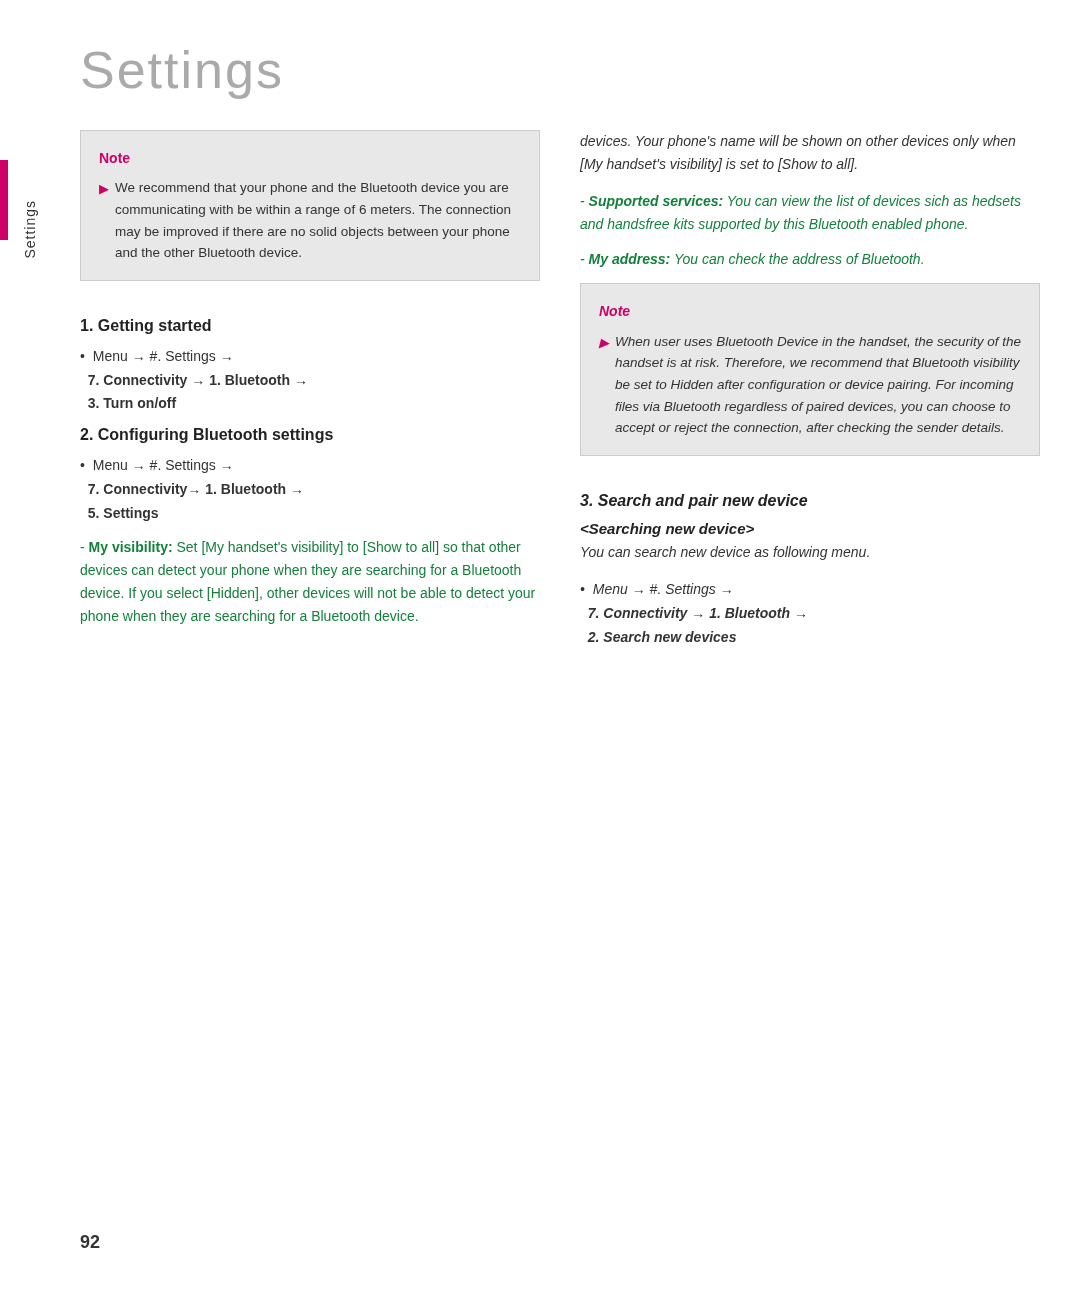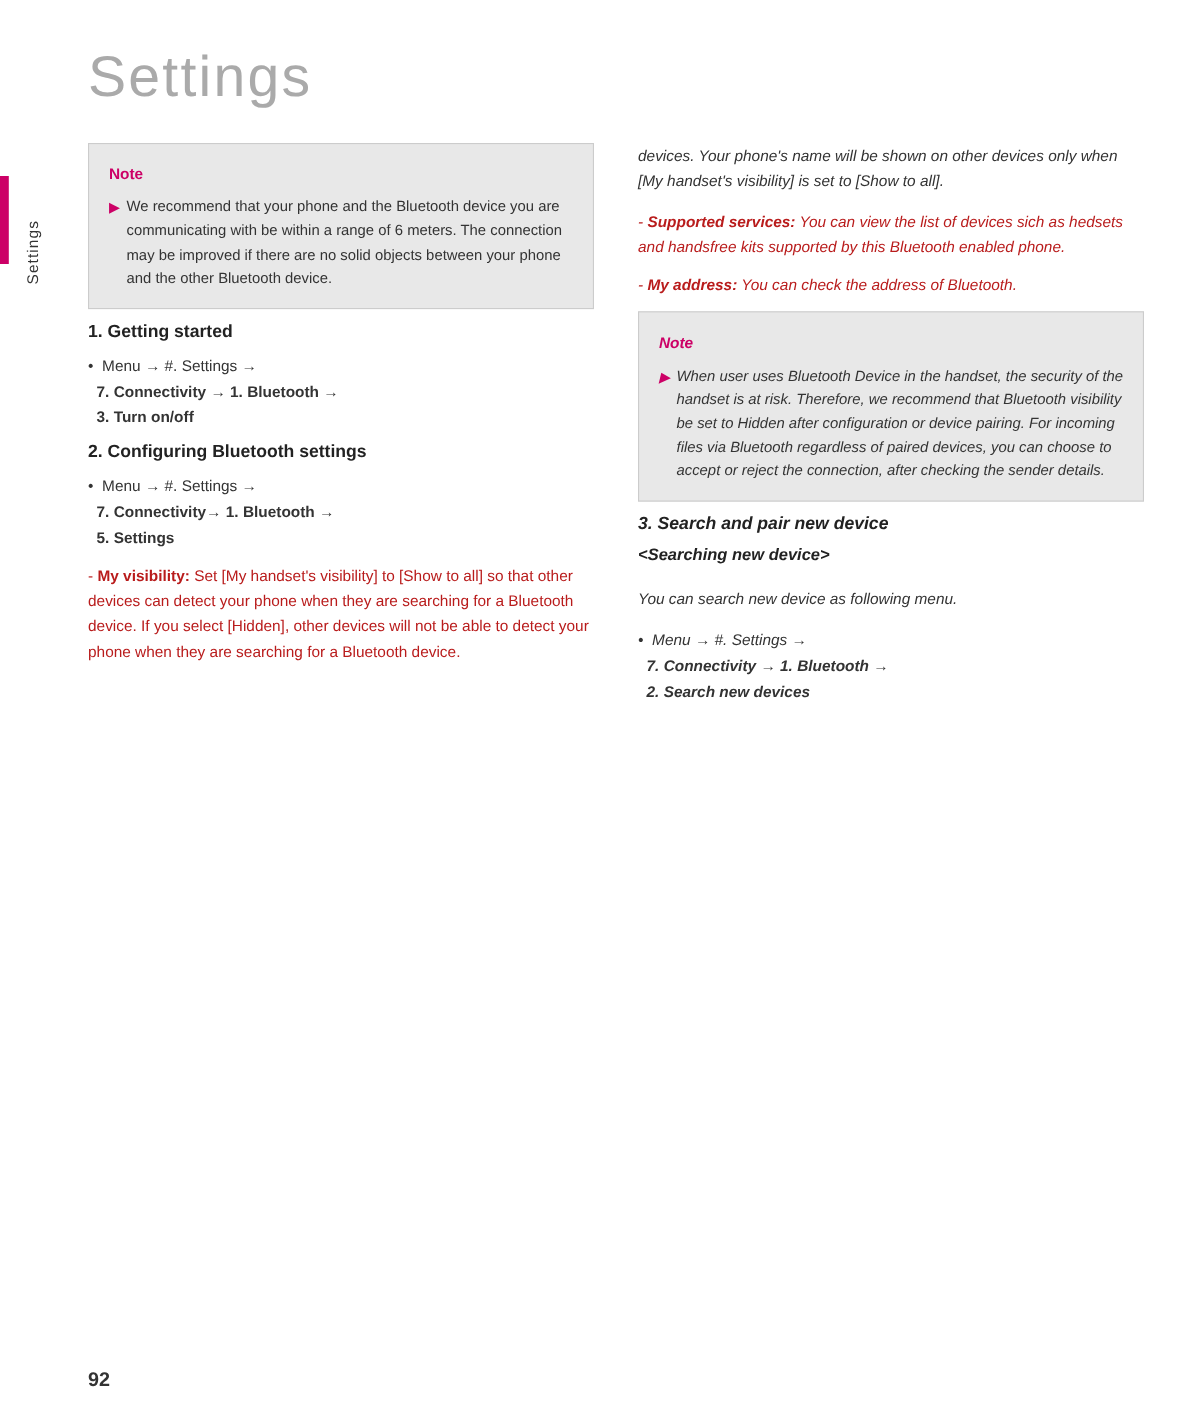--- a/index.html
+++ b/index.html
@@ -84,21 +84,21 @@
       flex: 1;
       min-width: 0;
       font-style: italic;
     }
 
     
     .note-box {
       background: #e8e8e8;
       border: 1px solid #ccc;
       padding: 16px 18px;
-      margin-bottom: 12px;
+      margin-bottom: 36px;
       font-size: 13.5px;
       line-height: 1.6;
       color: #333;
     }
 
     .note-title {
       color: #cc0066;
       font-weight: bold;
       font-size: 14px;
       margin-bottom: 8px;
@@ -146,34 +146,34 @@
     .body-text {
       font-size: 14px;
       color: #333;
       line-height: 1.65;
       margin-bottom: 14px;
     }
 
     
     .dash-item {
       font-size: 14px;
-      color: #b91c1c;
+      color: #15803d;
       line-height: 1.65;
       margin-bottom: 12px;
       padding-left: 0;
     }
 
     .dash-item strong {
       font-weight: bold;
     }
 
     
     .page-number {
       position: absolute;
-      bottom: 30px;
+      bottom: 42px;
       left: 20px;
       font-size: 18px;
       font-weight: bold;
       color: #333;
     }
   </style>
 </head>
 <body>
 
 <div class="page-container">
@@ -240,21 +240,21 @@
         <div class="note-box">
           <div class="note-title">Note</div>
           <div class="note-bullet">
             <span class="note-arrow">▶</span>
             <span>When user uses Bluetooth Device in the handset, the security of the handset is at risk. Therefore, we recommend that Bluetooth visibility be set to Hidden after configuration or device pairing. For incoming files via Bluetooth regardless of paired devices, you can choose to accept or reject the connection, after checking the sender details.</span>
           </div>
         </div>
 
         <div class="section-heading">3. Search and pair new device</div>
 
-        <div class="section-heading" style="font-size:15px; margin-bottom:20px;">&lt;Searching new device&gt;</div>
+        <div class="section-heading" style="font-size:15px; margin-bottom:4px;">&lt;Searching new device&gt;</div>
 
         <p class="body-text">You can search new device as following menu.</p>
 
         <div class="menu-path">
           <span class="bullet">•</span>
           <span>Menu → #. Settings →</span><br>
           &nbsp;&nbsp;<strong>7. Connectivity → 1. Bluetooth →</strong><br>
           &nbsp;&nbsp;<strong>2. Search new devices</strong>
         </div>
 

